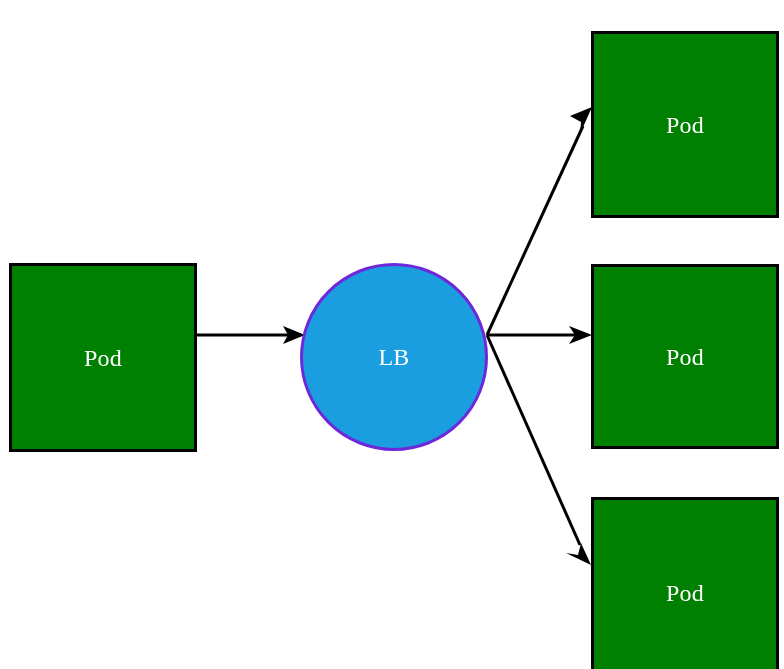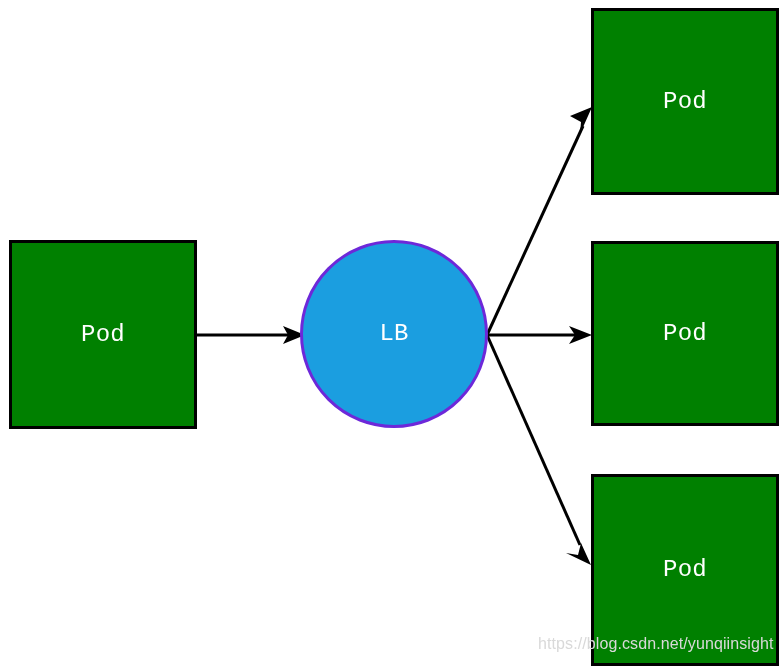--- a/index.html
+++ b/index.html
@@ -18,24 +18,25 @@
     overflow: hidden;
   }
   .node {
     position: absolute;
     box-sizing: border-box;
     display: flex;
     align-items: center;
     justify-content: center;
     color: #ffffff;
     font-size: 24px;
-    font-family: Liberation Mono, monospace;
+    font-family: Liberation Serif, serif;
     letter-spacing: 0.2px;
     line-height: 1;
     user-select: none;
+    margin-top: 23px;
   }
   .pod-box {
     background: #008000;
     border: 3px solid #000000;
   }
   .lb-circle {
     background: #1b9ee0;
     border: 3px solid #6d28d9;
     border-radius: 50%;
   }
@@ -109,15 +110,14 @@
   </div>
 
   <div class="node pod-box" style="left:591px; top:241px; width:188px; height:185px;">
     <span>Pod</span>
   </div>
 
   <div class="node pod-box" style="left:591px; top:474px; width:188px; height:192px;">
     <span>Pod</span>
   </div>
 
-  <div class="watermark">https://blog.csdn.net/yunqiinsight</div>
 
 </div>
 
 </body></html>

